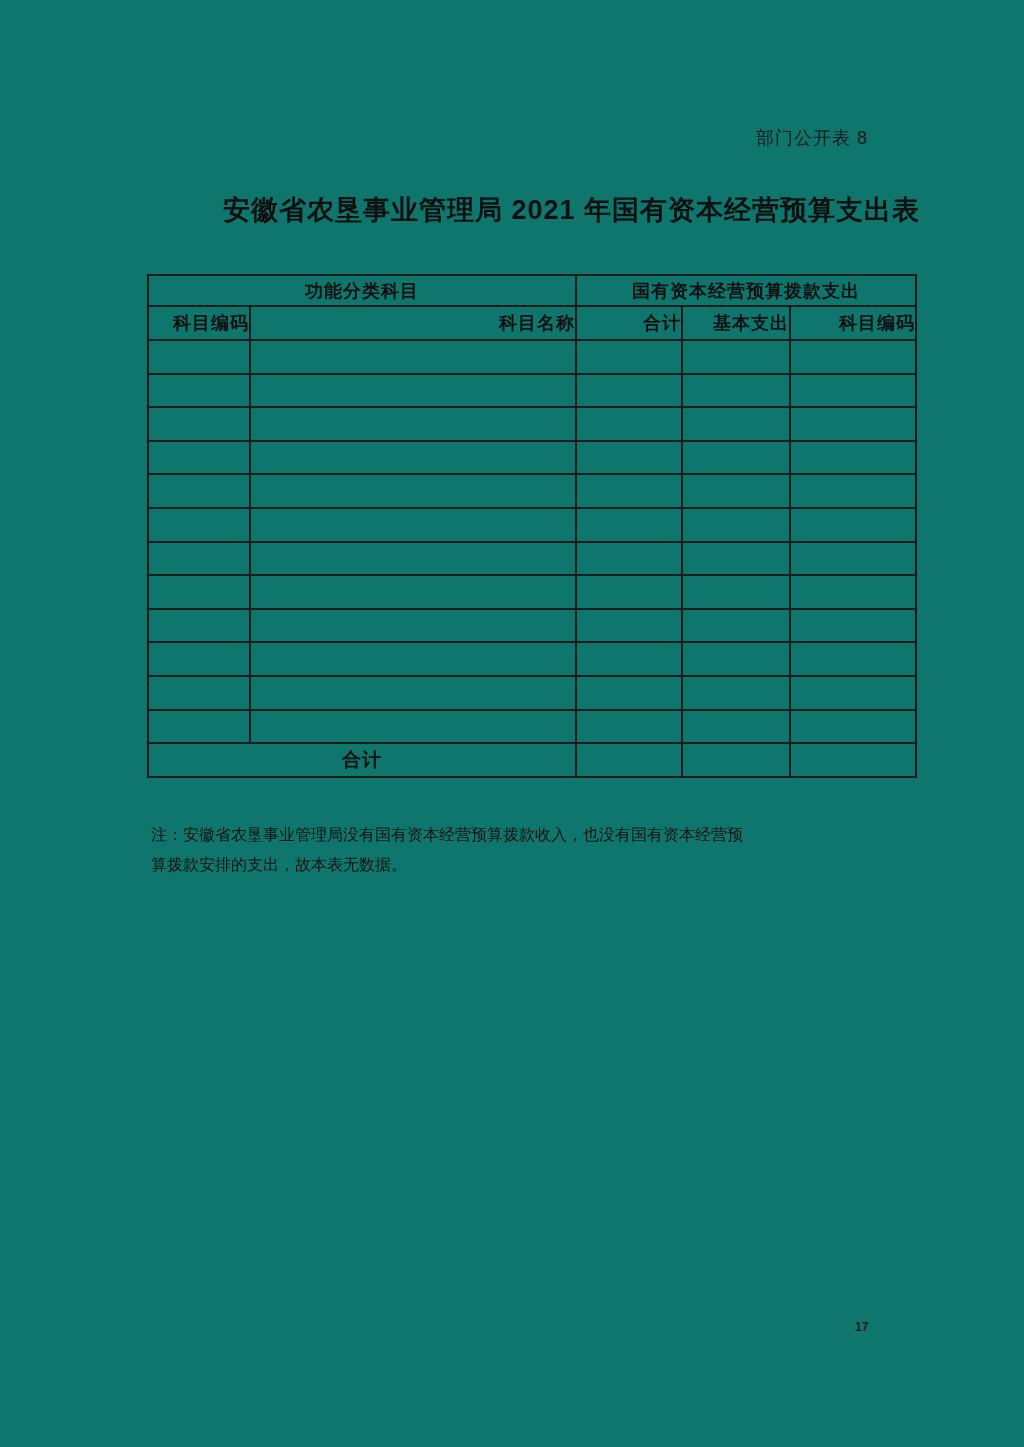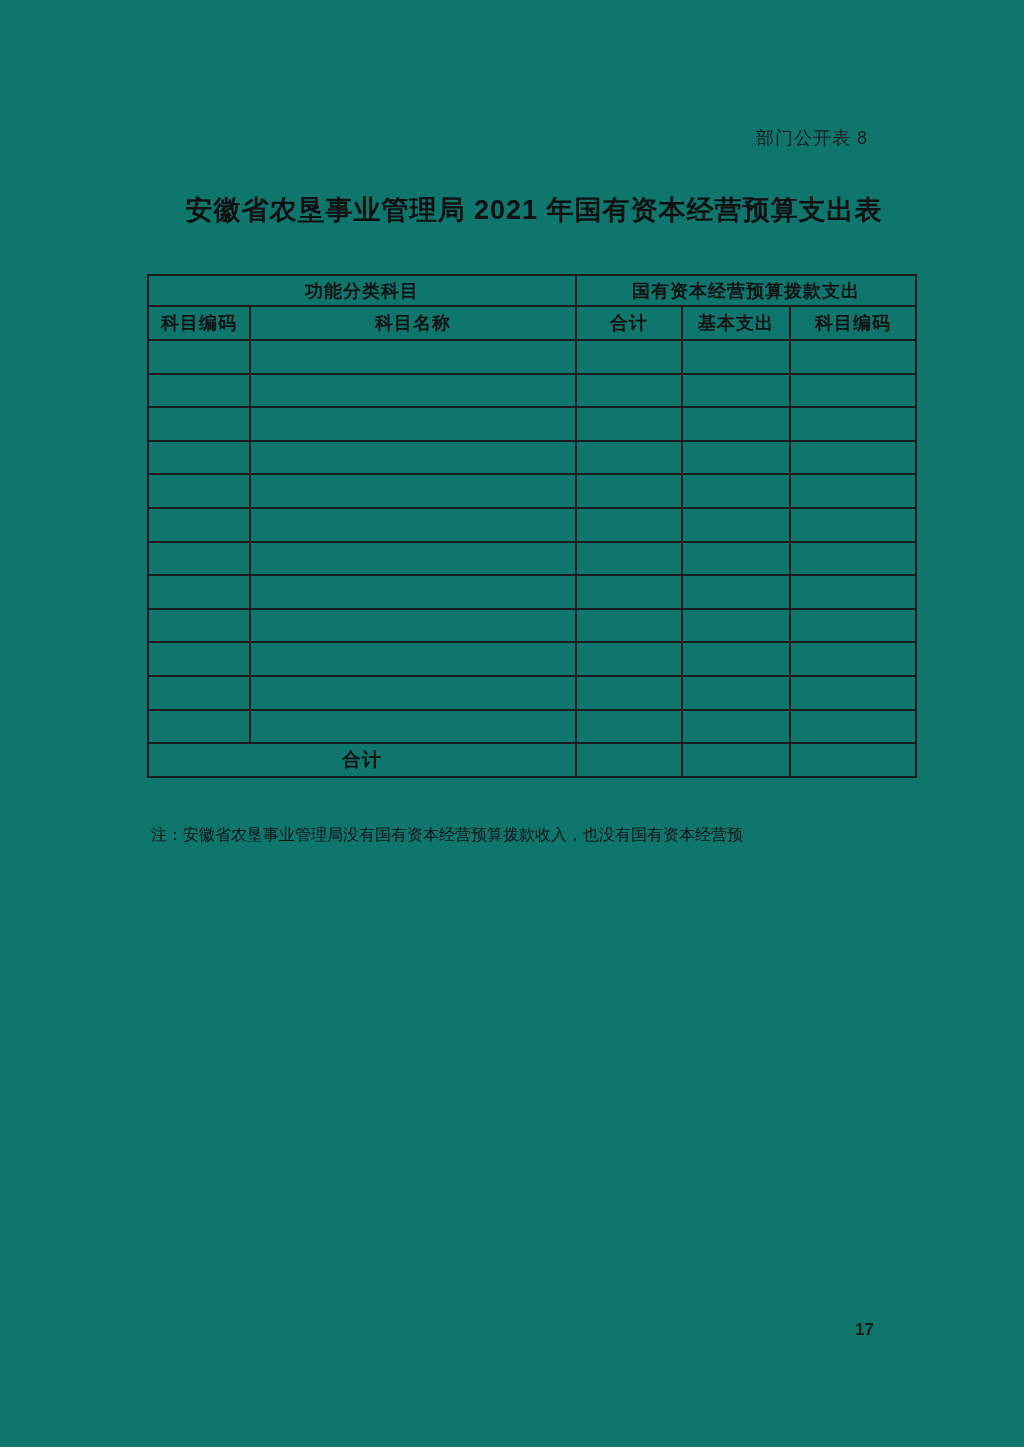--- a/index.html
+++ b/index.html
@@ -18,21 +18,21 @@
   .header-label {
     position: absolute;
     top: 126px; left: 756px;
     font-size: 18px;
     letter-spacing: 1px;
     color: #1a1a1a;
   }
   .doc-title {
     position: absolute;
     top: 192px; left: 148px; width: 772px;
-    text-align: center;
+    text-align: right;
     font-size: 27px;
     font-weight: bold;
     letter-spacing: 1px;
     color: #101010;
   }
   .unit-label {
     position: absolute;
     top: 243px; left: 148px; width: 768px;
     text-align: right;
     font-size: 17px;
@@ -62,40 +62,41 @@
     font-weight: bold;
     letter-spacing: 1px;
     color: #111111;
   }
   table.budget thead tr.col-row th {
     height: 34px;
     font-size: 18px;
     font-weight: bold;
     letter-spacing: 1px;
     color: #111111;
+    text-align: right;
   }
   table.budget tbody td { height: 33.6px; font-size: 16px; }
   table.budget tfoot td {
     height: 34px;
     font-size: 19px;
     font-weight: bold;
     letter-spacing: 1px;
     color: #111111;
   }
   .note {
     position: absolute;
     top: 820px; left: 151px; width: 790px;
     font-size: 16px;
     line-height: 30px;
     color: #121212;
   }
   .page-number {
     position: absolute;
     top: 1320px; left: 855px;
-    font-size: 17px;
+    font-size: 12px;
     font-weight: bold;
     color: #1a1a1a;
   }
 </style>
 </head>
 <body>
 
 <div class="page">
 
   <div class="header-label">部门公开表 8</div>
@@ -219,17 +220,18 @@
         <td></td>
             <td></td>
             <td></td>
           </tr>
       </tfoot>
     </table>
   </div>
 
   <div class="note">
     <div>注：安徽省农垦事业管理局没有国有资本经营预算拨款收入，也没有国有资本经营预</div>
+    <div>算拨款安排的支出，故本表无数据。</div>
   </div>
 
   <div class="page-number">17</div>
 
 </div>
 
 </body></html>

